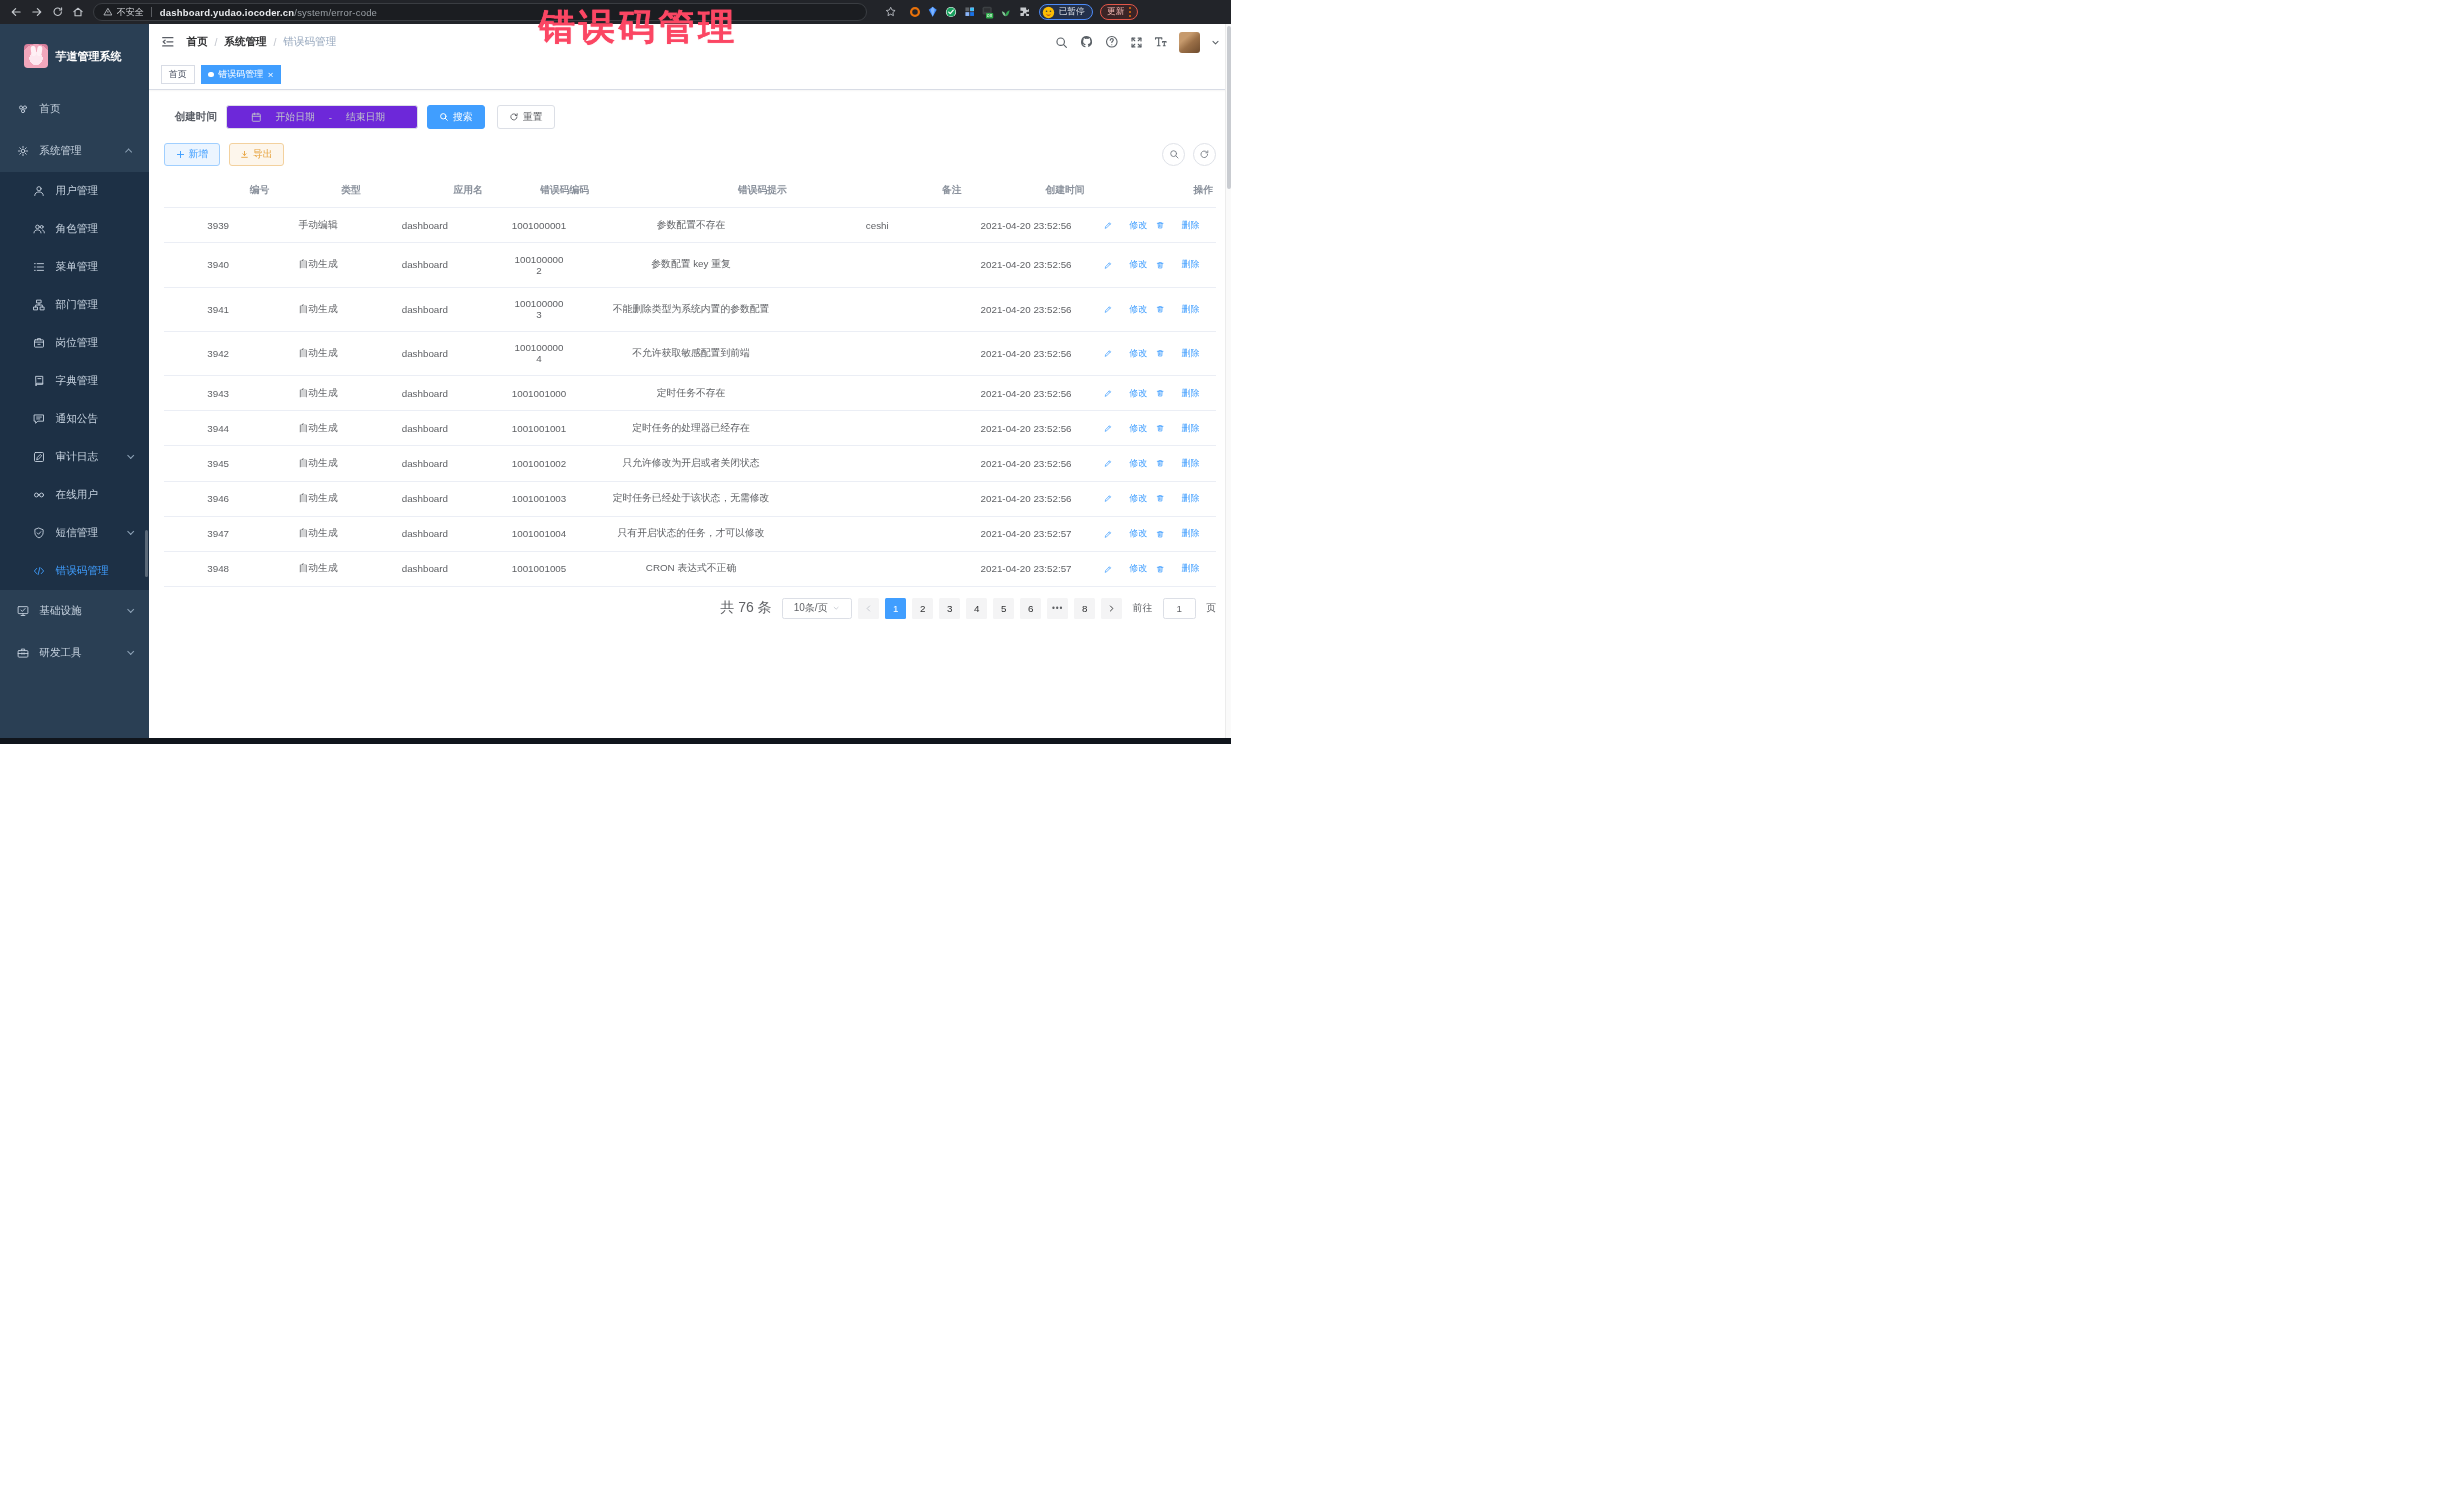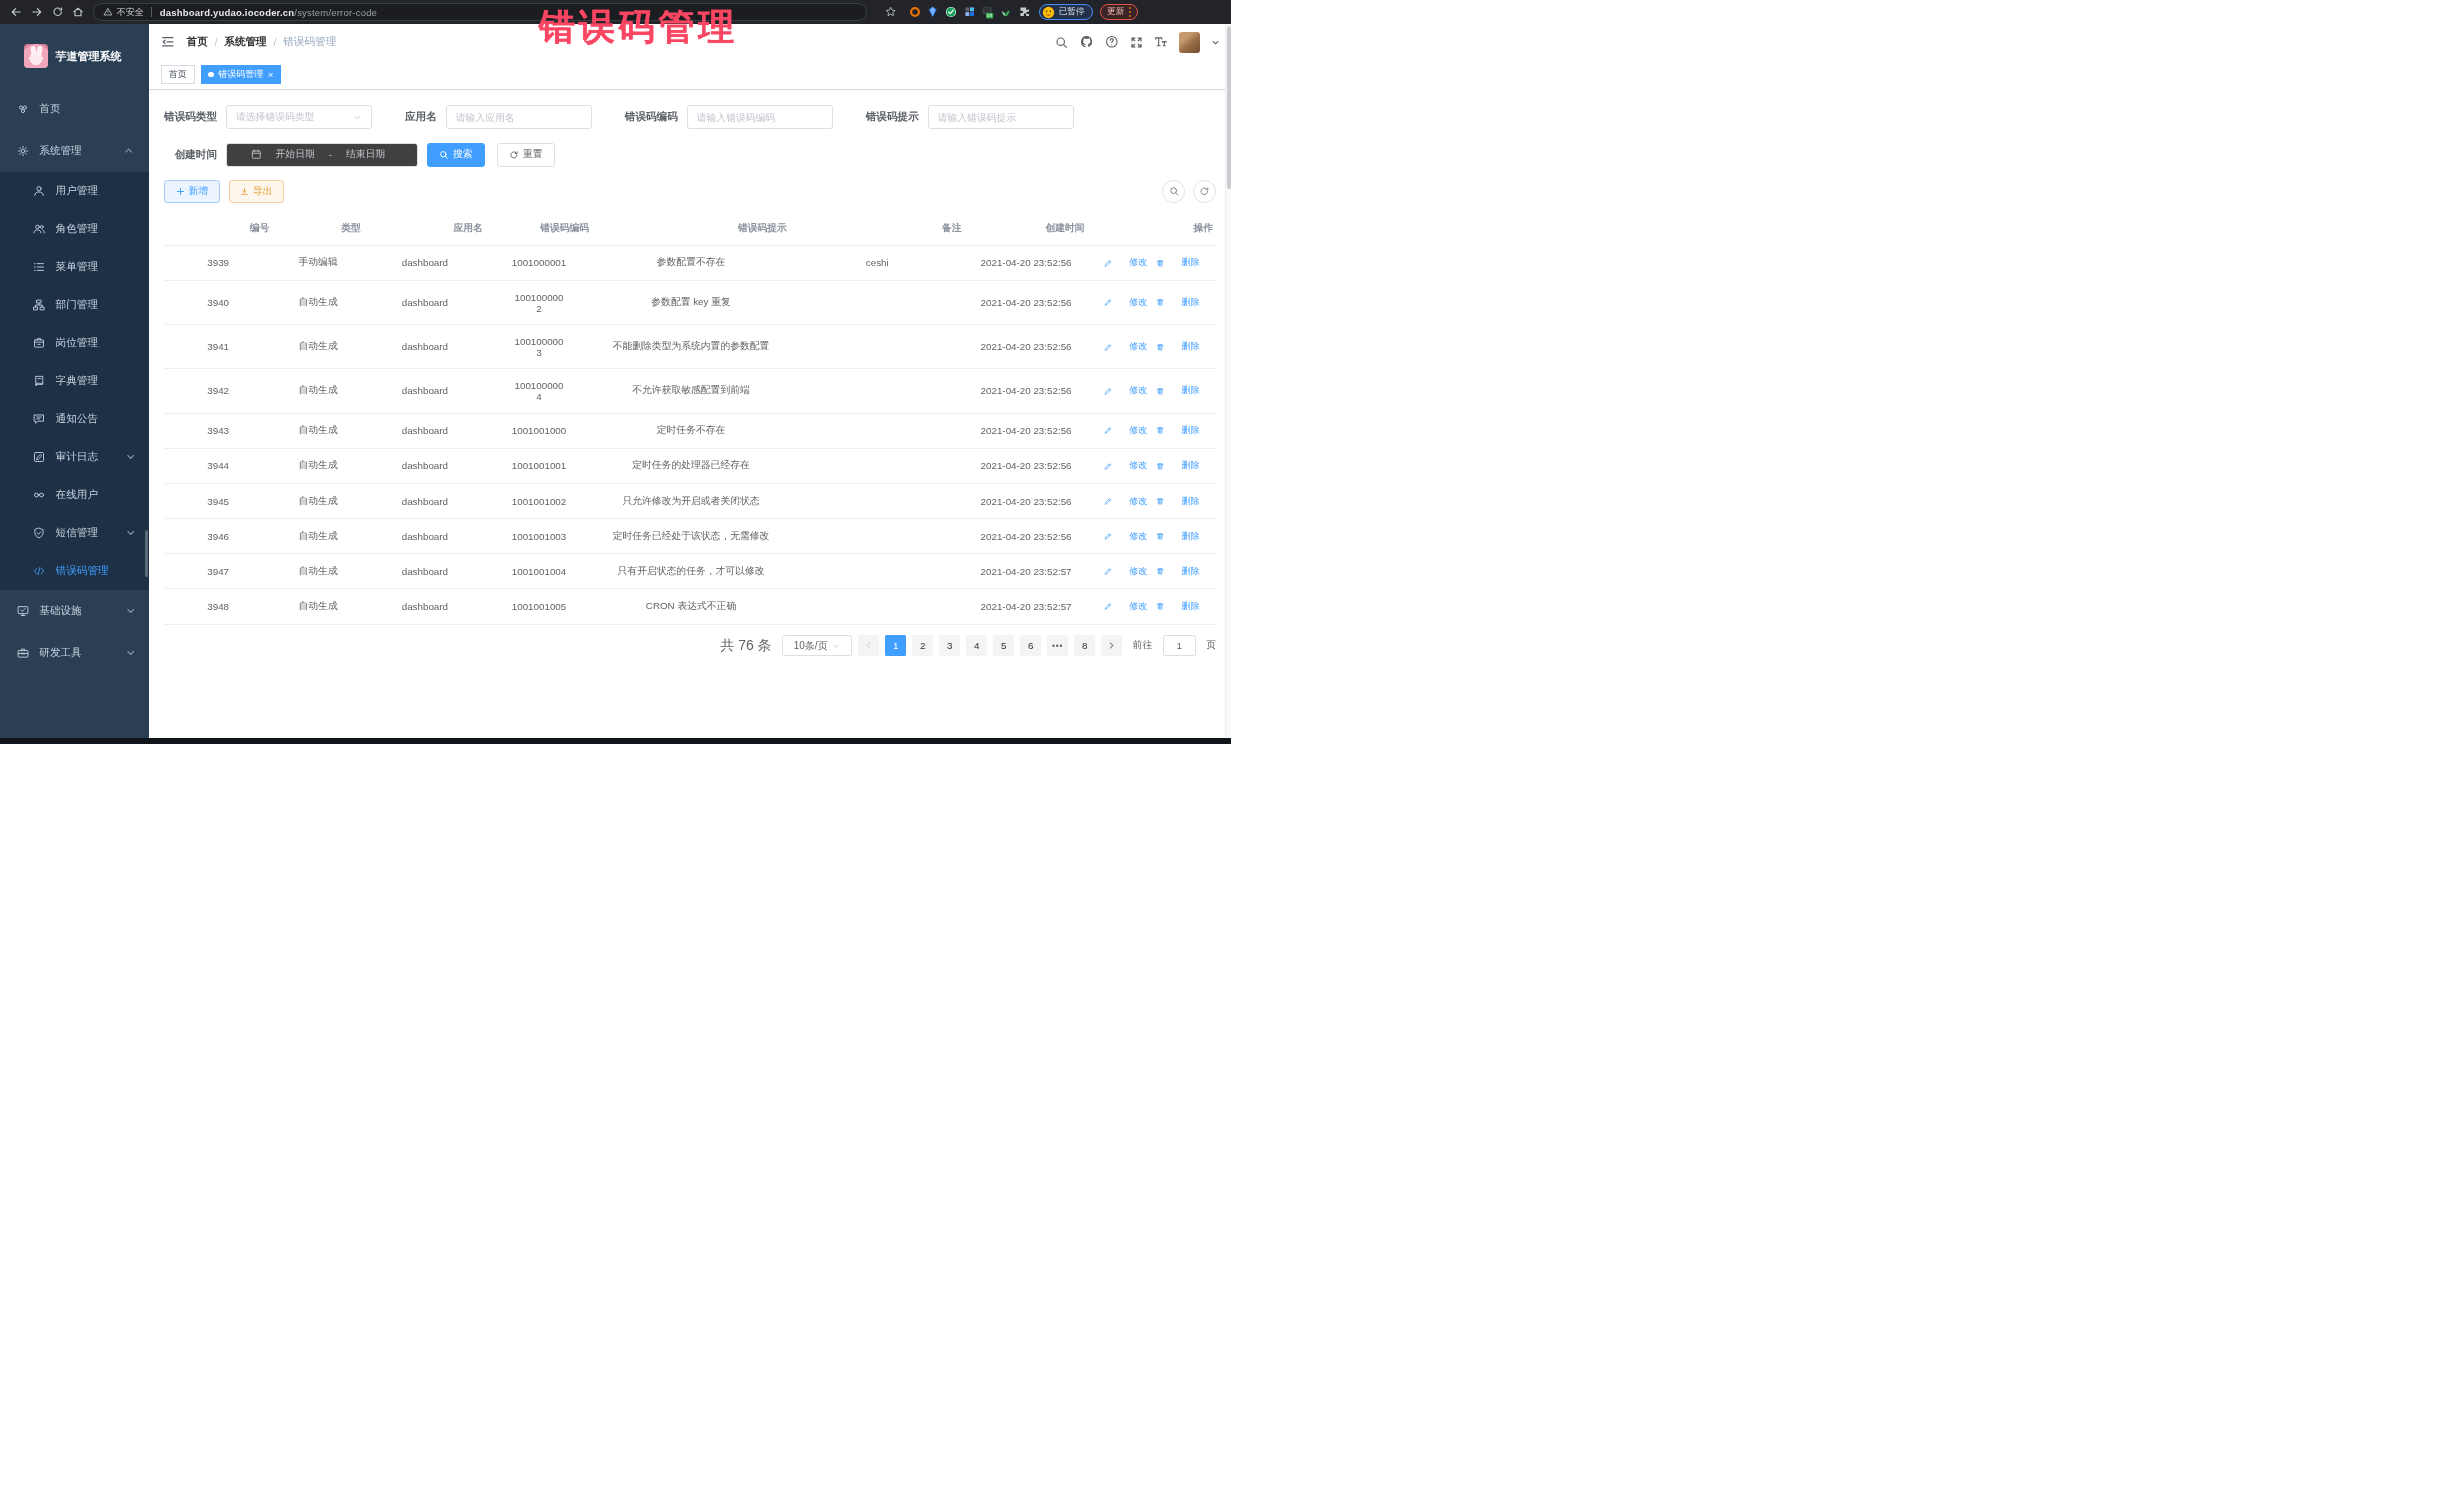--- a/index.html
+++ b/index.html
@@ -108,21 +108,21 @@
   .f-input, .f-select {
     width:146px; height:24px; border:0.8px solid #dcdfe6; border-radius:3px; background:#fff;
     font-size:9.8px; color:#606266; padding:0 9px; outline:none;
     font-family:"Liberation Sans","DejaVu Sans",sans-serif;
   }
   .f-input::placeholder { color:#bfc3cb; }
   .f-select { display:flex; align-items:center; justify-content:space-between; cursor:pointer; }
   .f-select .ph { color:#bfc3cb; }
   .f-select .sel-caret { color:#c0c4cc; }
   .date-range {
-    width:192px; height:24px; border:0.8px solid #dcdfe6; border-radius:3px; background:#404040;
+    width:192px; height:24px; border:0.8px solid #dcdfe6; border-radius:3px; background:#6d28d9;
     display:flex; align-items:center; padding:0 24px; gap:6px; cursor:pointer;
   }
   .date-range .cal { color:#c0c4cc; }
   .date-range .ph { font-size:9.8px; color:#bfc3cb; flex:1; text-align:center; }
   .date-range .sep { color:#bfc3cb; font-size:9.8px; }
   .btn {
     height:24px; border-radius:3px; border:0.8px solid #dcdfe6; background:#fff; cursor:pointer;
     display:inline-flex; align-items:center; gap:3.8px; padding:0 11.4px; font-size:9.8px; color:#606266;
     font-family:"Liberation Sans","DejaVu Sans",sans-serif;
   }
@@ -520,45 +520,20 @@
           <span>首页</span>
         </span>
         <span class="tab active">
           <span class="dot"></span>
           <span>错误码管理</span>
           <span class="close"></span>
         </span>
       </div>
 
     <section class="content">
-      <div class="filter-row" id="filter-row-1">
-          <div class="fgroup">
-            <span class="flabel w70">错误码类型</span>
-            <div class="f-select">
-              <span class="ph">请选择错误码类型</span>
-              <span class="sel-caret">
-                <svg width="9" height="9" viewBox="0 0 16 16" fill="none" stroke="currentColor" stroke-width="1.5" stroke-linecap="round" stroke-linejoin="round">
-                  <path d="M4.2 6.4L8 10l3.8-3.6"></path>
-                </svg>
-              </span>
-            </div>
-          </div>
-          <div class="fgroup">
-            <span class="flabel">应用名</span>
-            <input class="f-input" placeholder="请输入应用名" style="">
-          </div>
-          <div class="fgroup">
-            <span class="flabel">错误码编码</span>
-            <input class="f-input" placeholder="请输入错误码编码" style="">
-          </div>
-          <div class="fgroup">
-            <span class="flabel">错误码提示</span>
-            <input class="f-input" placeholder="请输入错误码提示" style="">
-          </div>
-        </div>
 
       <div class="filter-row row2">
         <span class="flabel w70">创建时间</span>
         <div class="date-range">
           <span class="cal">
             <svg width="10.6" height="10.6" viewBox="0 0 16 16" fill="none" stroke="currentColor" stroke-width="1.3" stroke-linecap="round">
                 <rect x="2" y="3" width="12" height="11" rx="1"></rect>
                 <path d="M2 6.5h12M5.5 1.5V4M10.5 1.5V4"></path>
               </svg>
           </span>

